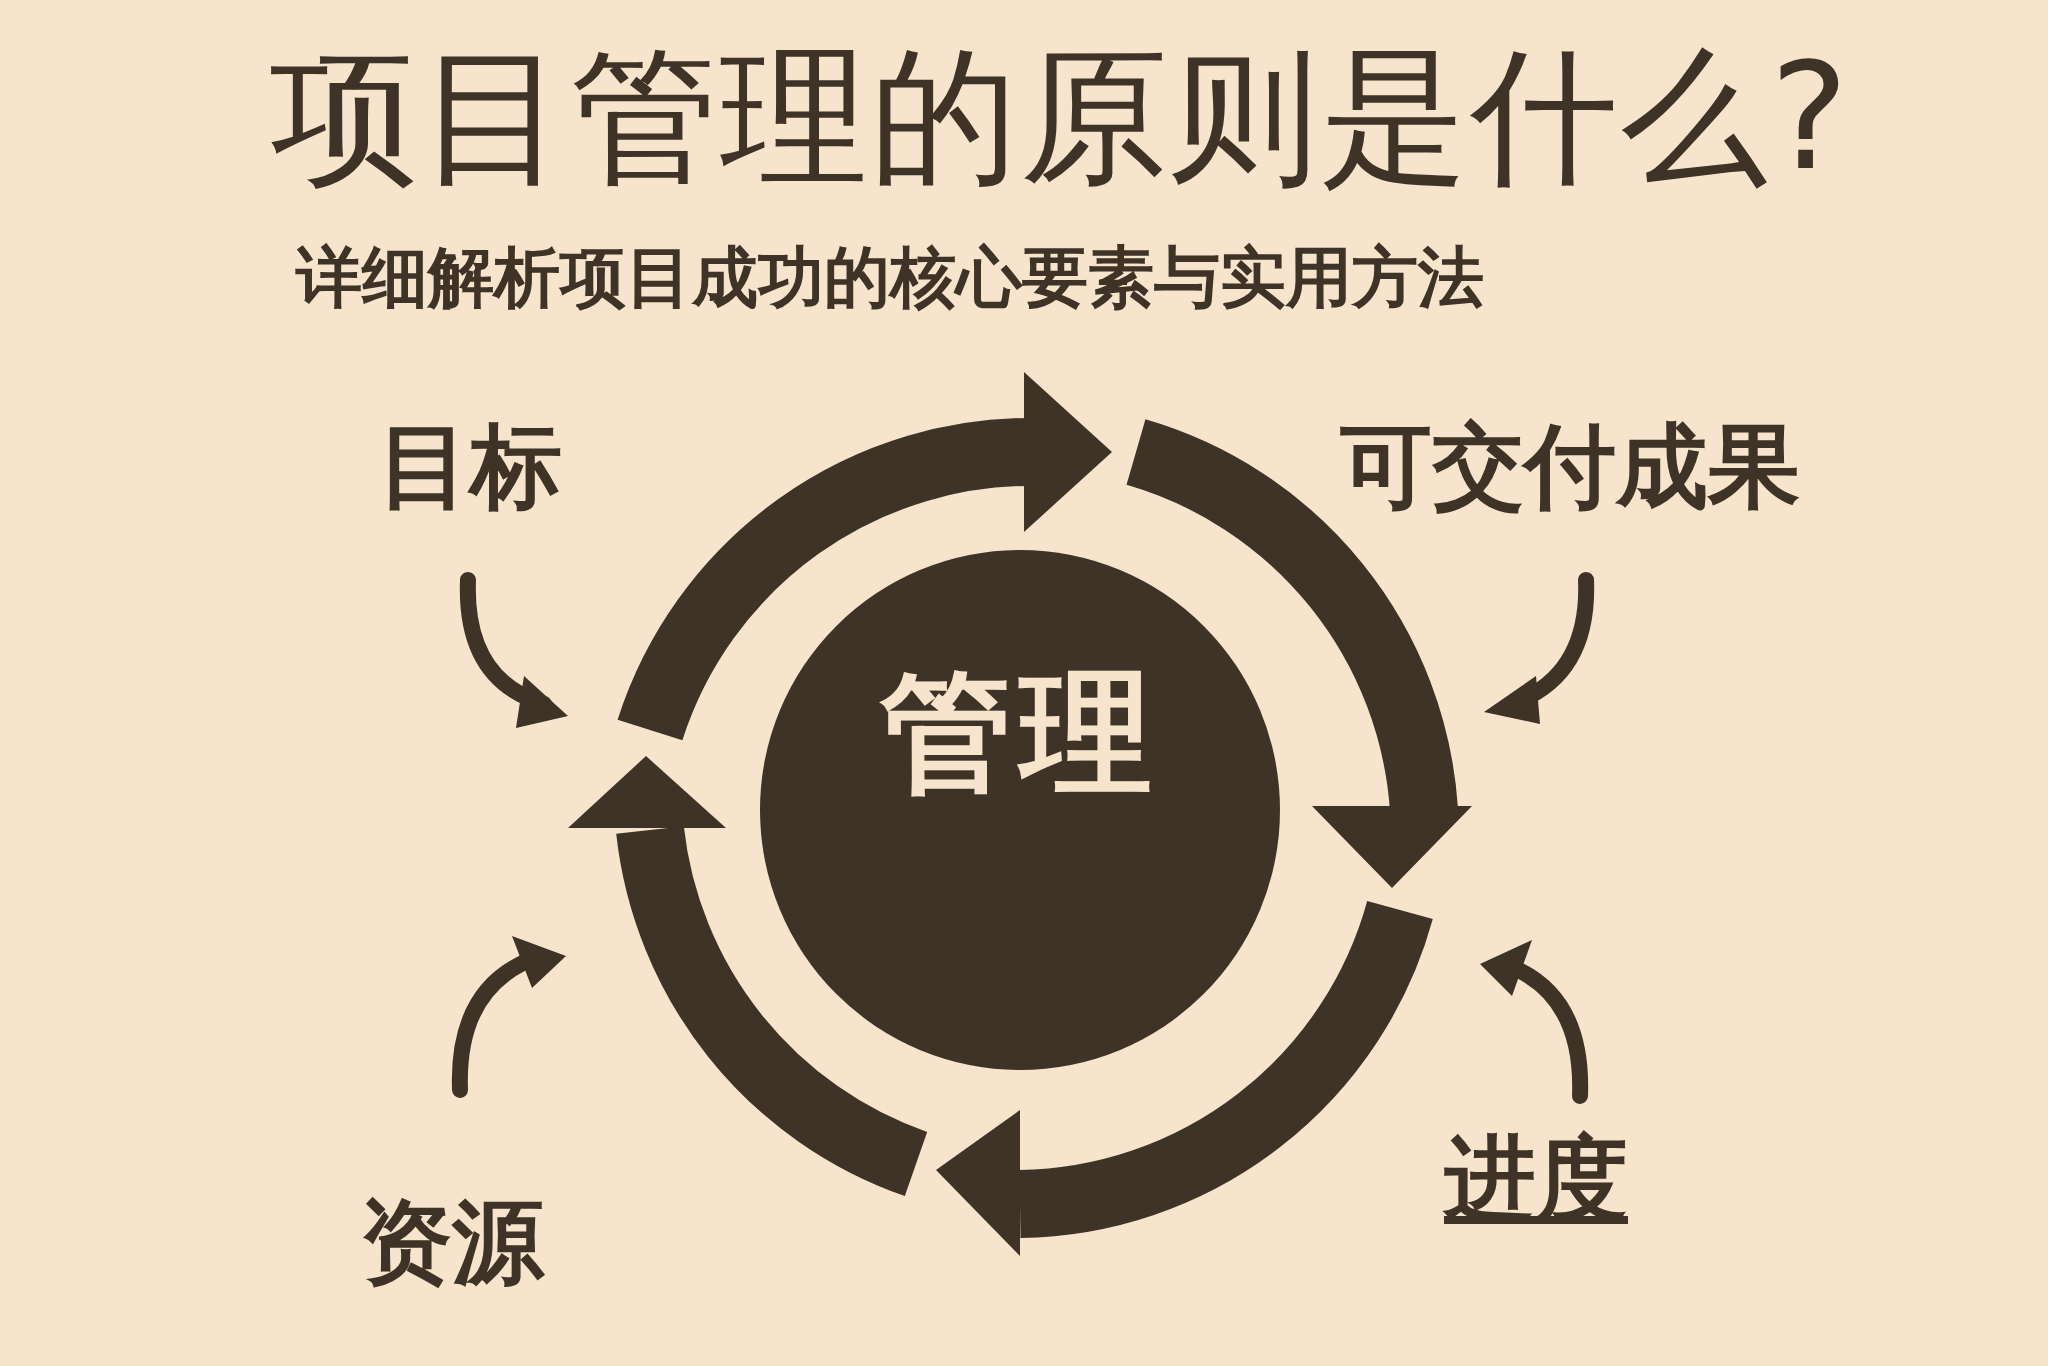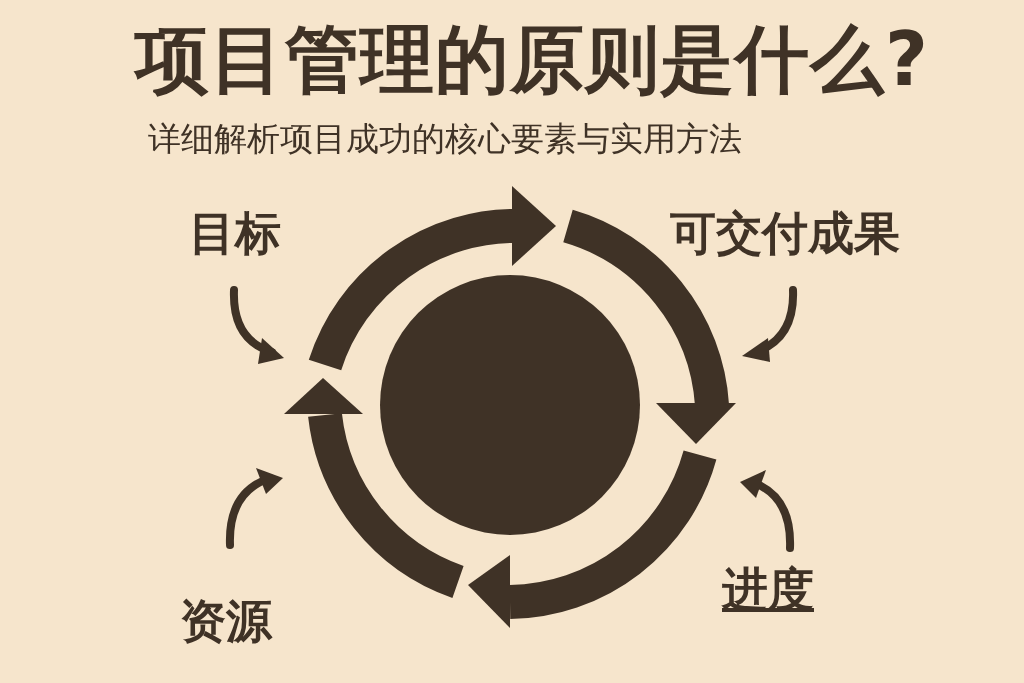--- a/index.html
+++ b/index.html
@@ -5,26 +5,26 @@
   html, body { margin:0; padding:0; }
   body {
     width:1024px; height:683px; overflow:hidden;
     background:#f6e5cc;
     font-family:"DejaVu Sans","Liberation Sans",sans-serif;
     color:#3f3226;
     position:relative;
   }
   .title {
     position:absolute; left:135px; top:22px;
-    font-size:74px; font-weight:bold; letter-spacing:1px; line-height:1;
+    font-size:74px; font-weight:normal; letter-spacing:1px; line-height:1;
     color:#3f3226; white-space:nowrap;
   }
   .subtitle {
     position:absolute; left:148px; top:122px;
-    font-size:33px; font-weight:normal; line-height:1; white-space:nowrap;
+    font-size:33px; font-weight:bold; line-height:1; white-space:nowrap;
     color:#3f3226;
   }
   .label {
     position:absolute; font-size:46px; font-weight:bold; line-height:1;
     color:#3f3226; white-space:nowrap;
   }
   svg.diagram { position:absolute; left:0; top:0; }
   .center-text {
     position:absolute; left:420px; top:330px; width:180px;
     text-align:center; color:#f6e5cc; font-size:66px; font-weight:bold;
@@ -74,18 +74,19 @@
     <path d="M 230 545 Q 228 492 270 478" fill="none" stroke="#3f3226" stroke-width="8" stroke-linecap="round"></path>
     <polygon points="256,468 283,478 266,494" fill="#3f3226"></polygon>
   </g>
   <g>
     <path d="M 790 548 Q 792 496 752 482" fill="none" stroke="#3f3226" stroke-width="8" stroke-linecap="round"></path>
     <polygon points="766,470 740,482 756,498" fill="#3f3226"></polygon>
   </g>
 </svg>
 
 <div class="center-text">
+  <div>管理</div>
 </div>
 
 <div class="label" style="left:189px; top:210px;">目标</div>
 <div class="label" style="left:670px; top:210px;">可交付成果</div>
 <div class="label" style="left:180px; top:598px;">资源</div>
 <div class="label" style="left:722px; top:566px;text-decoration:underline;">进度</div>
 
 </body></html>

